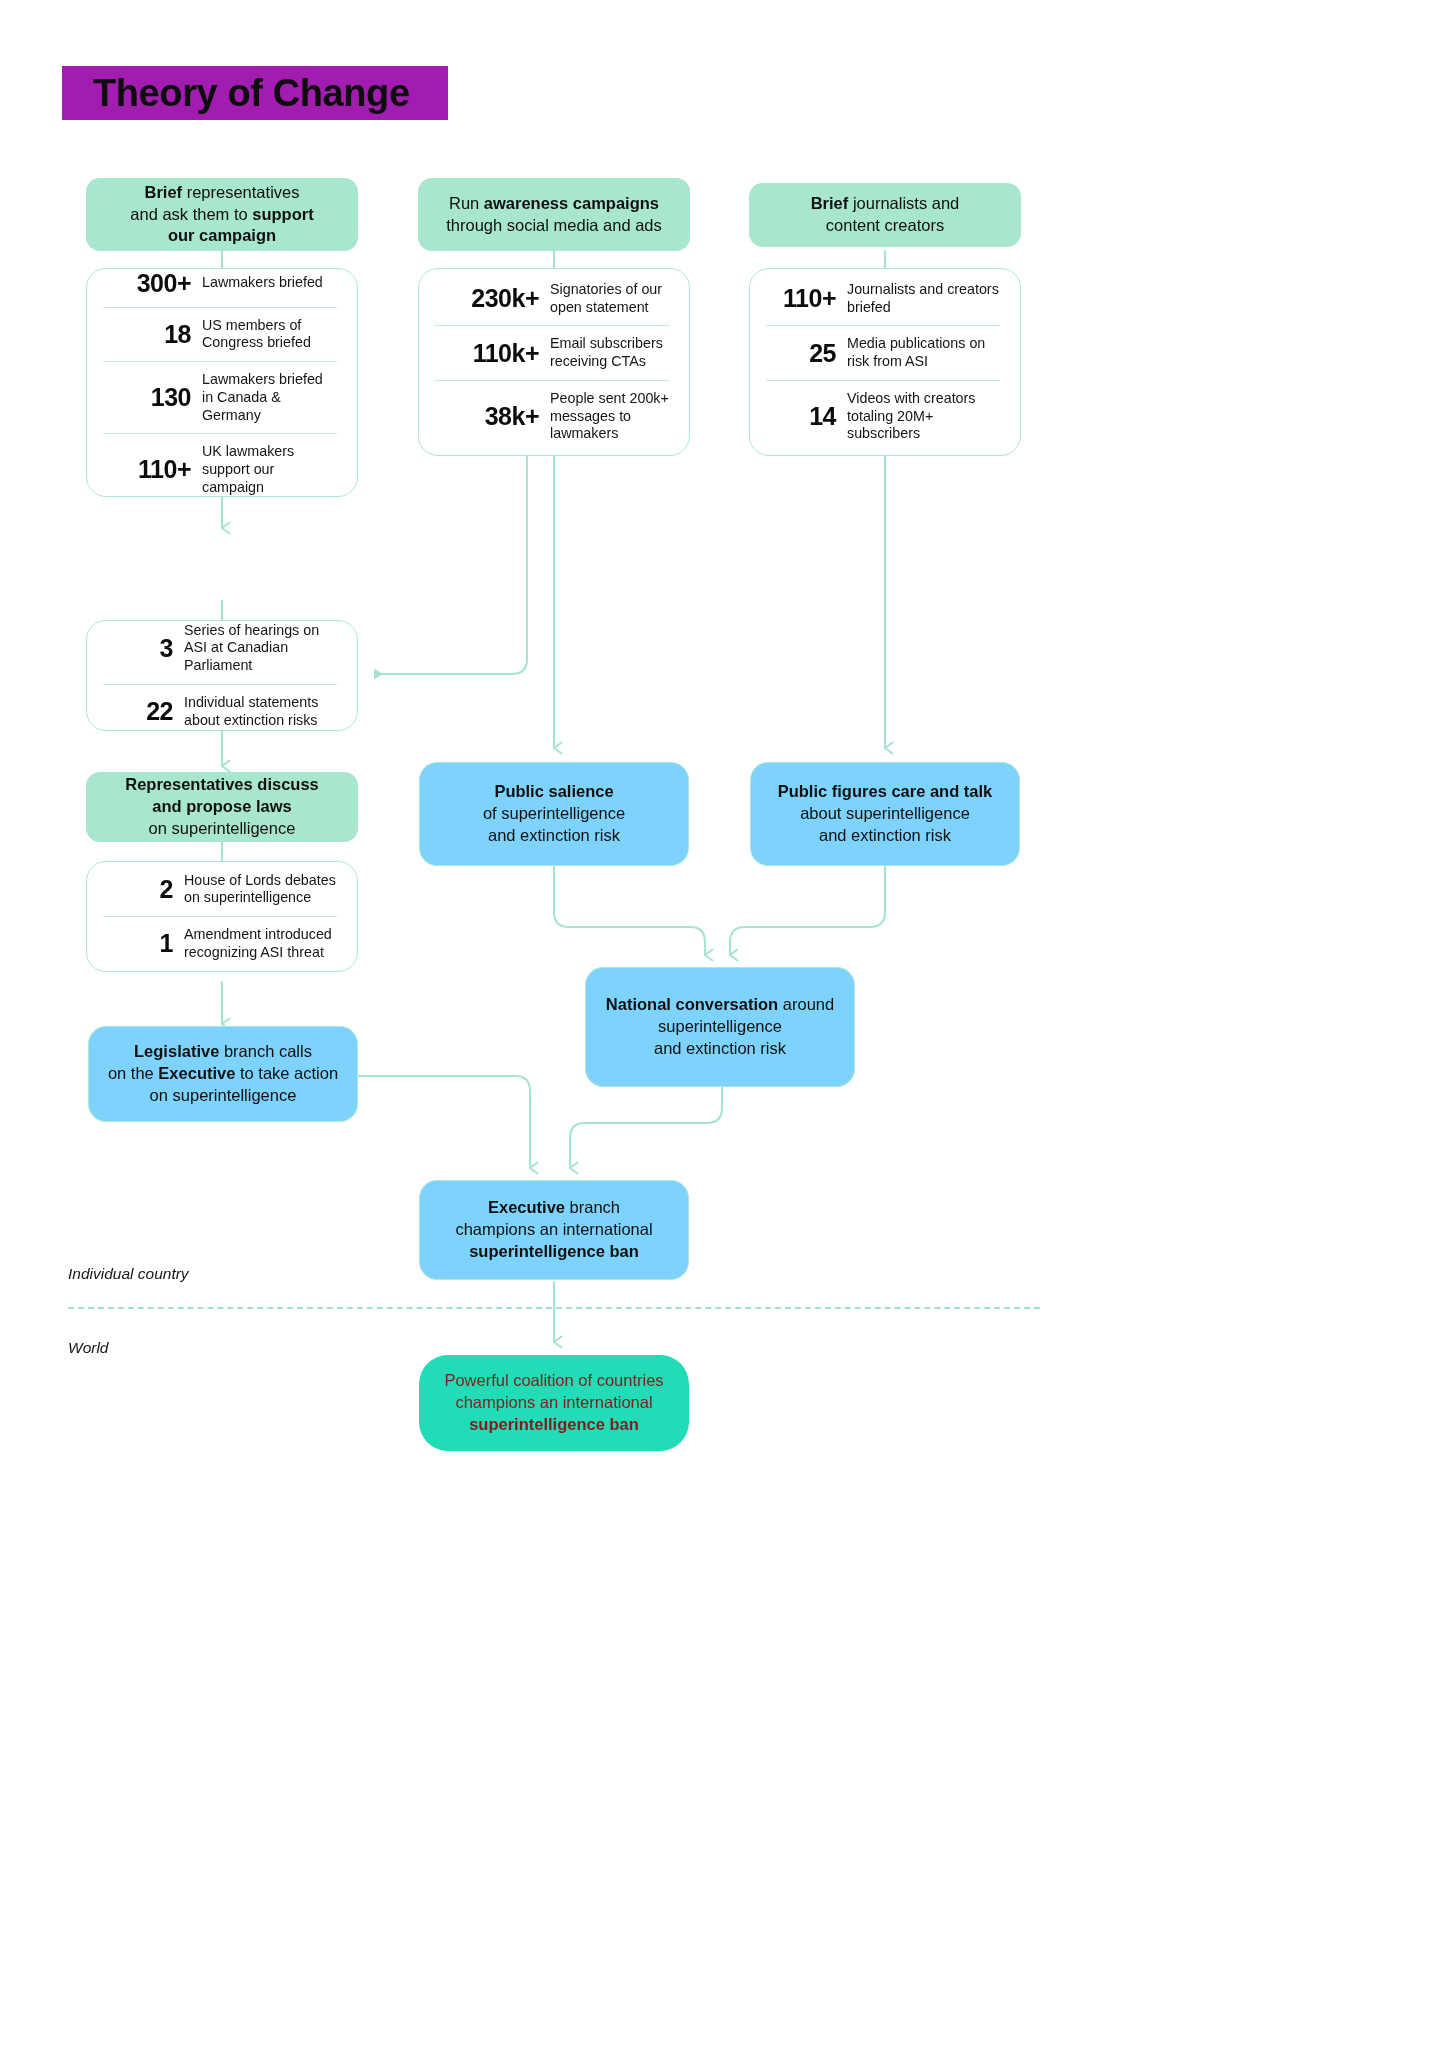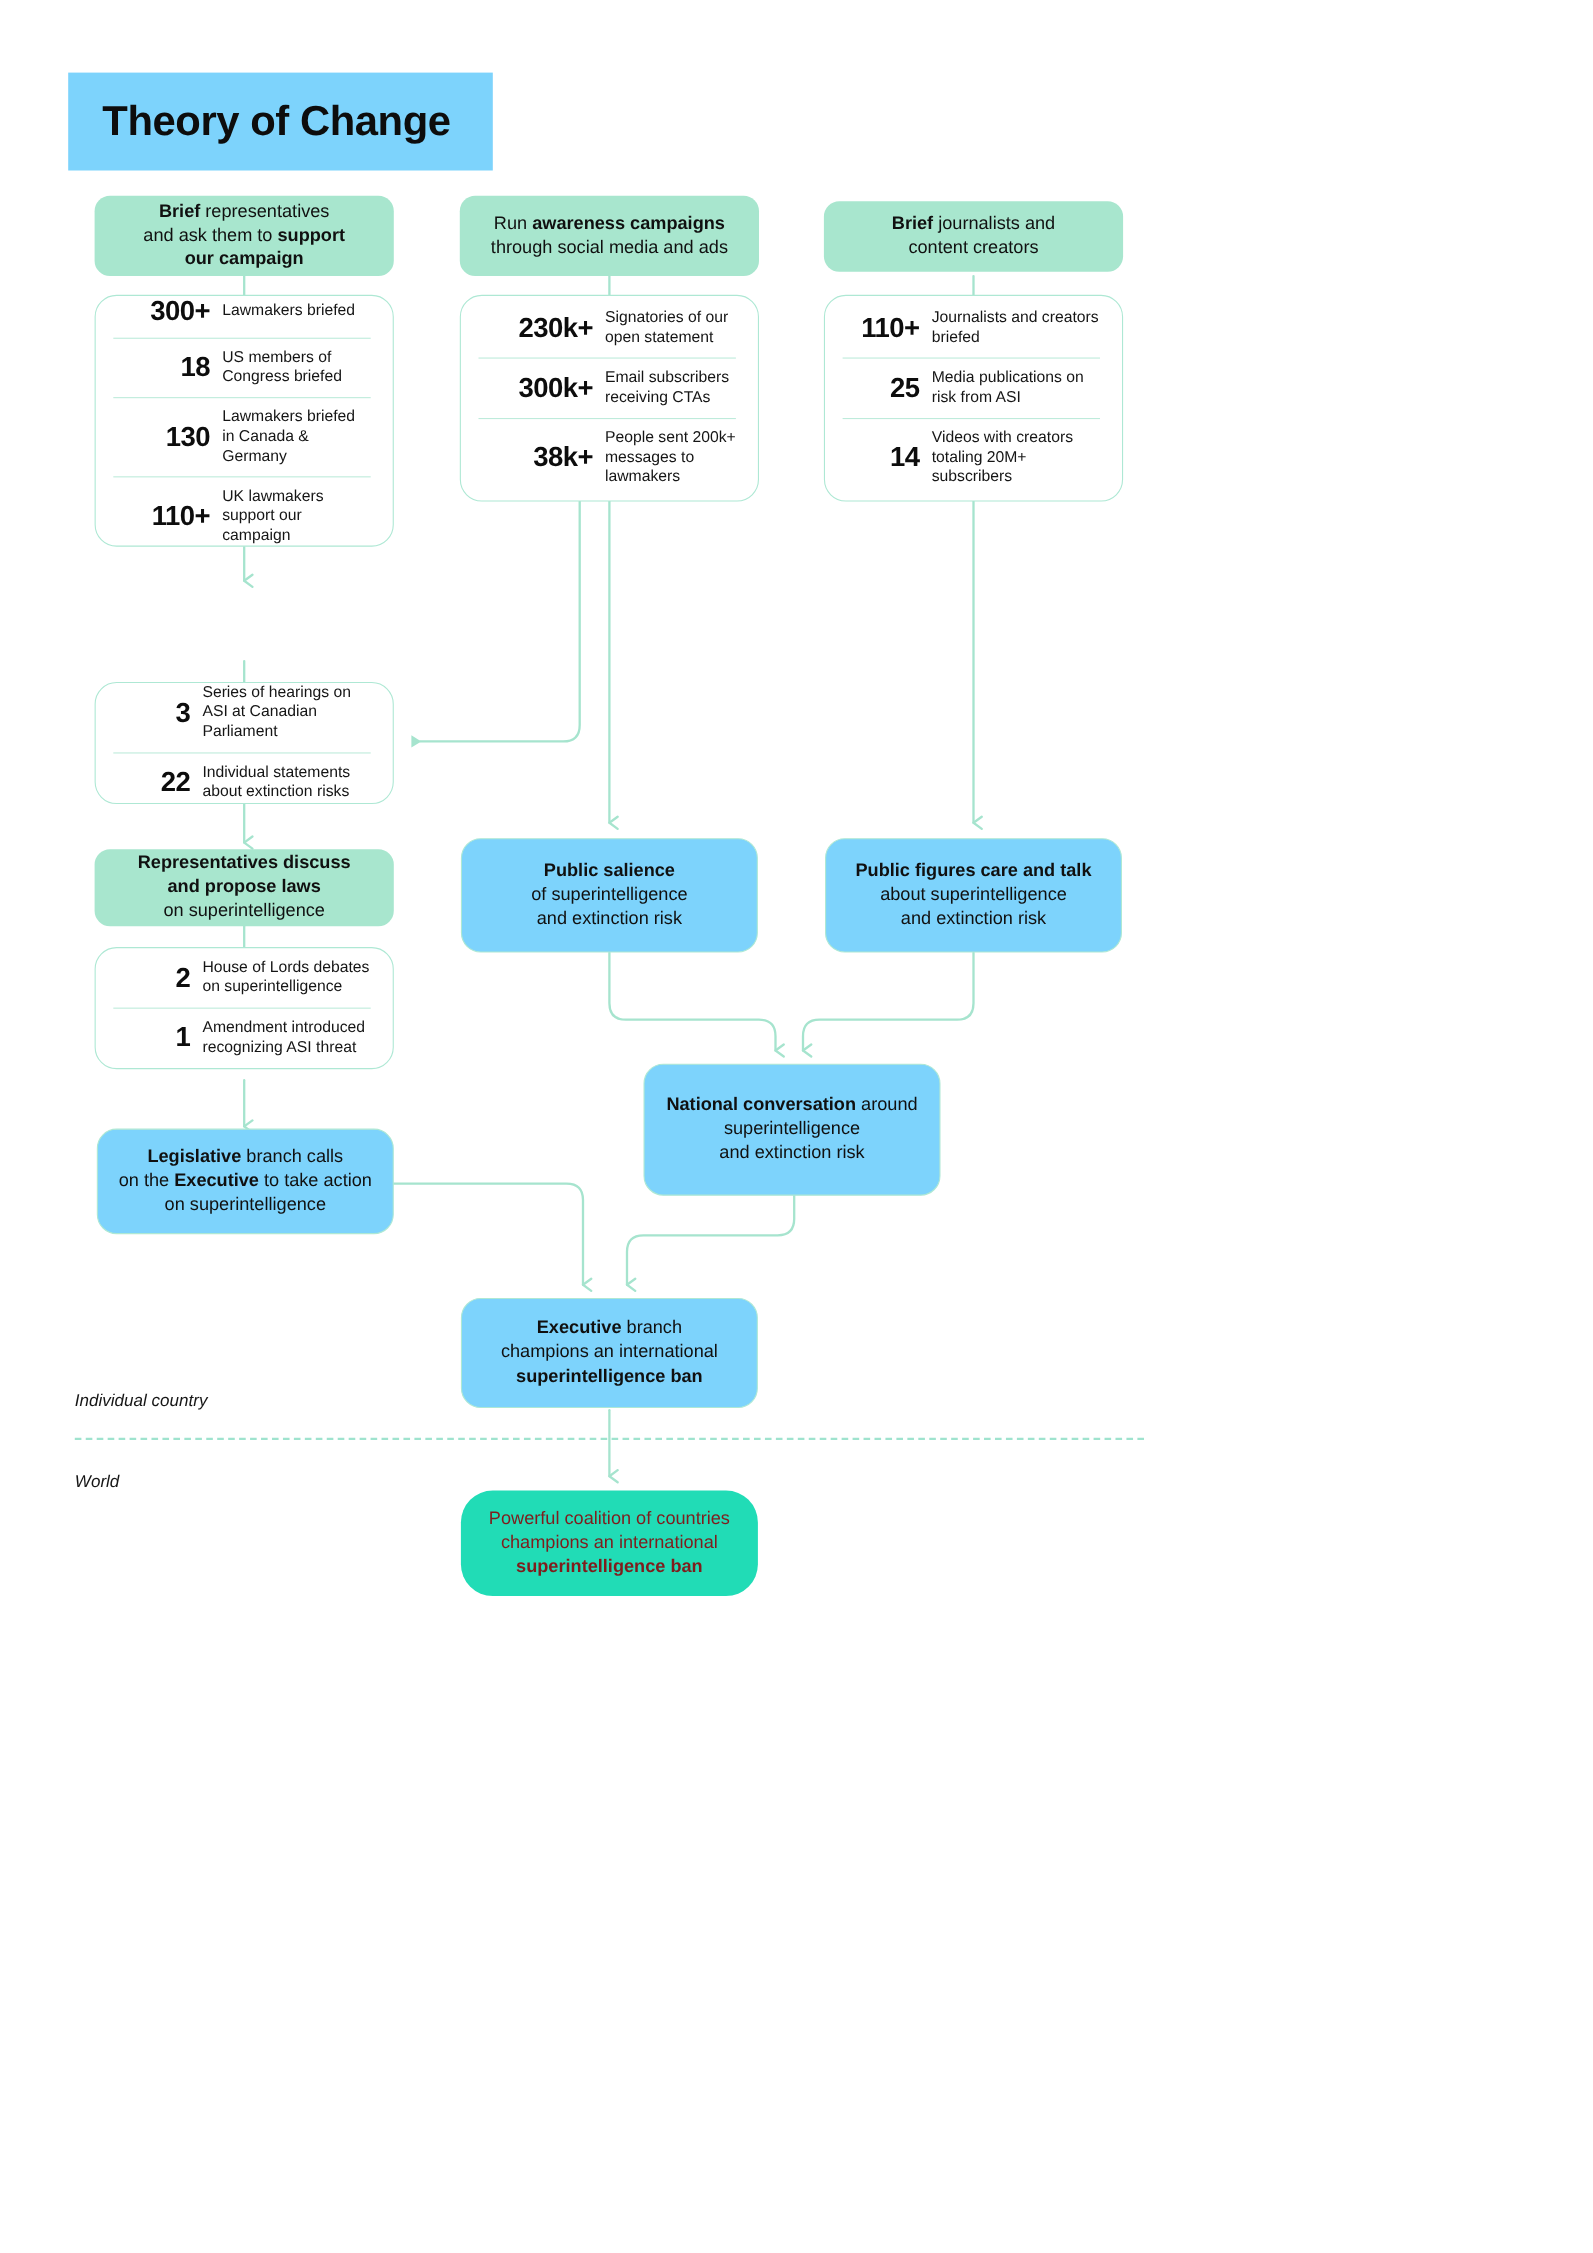--- a/index.html
+++ b/index.html
@@ -6,22 +6,22 @@
   body{
     width:1448px;height:2048px;position:relative;overflow:hidden;
     font-family:"Liberation Sans","DejaVu Sans",sans-serif;
     color:#121212;
   }
   #stage{position:absolute;left:0;top:0;width:1448px;height:2048px;}
   svg.wires{position:absolute;left:0;top:0;width:1448px;height:2048px;overflow:visible;}
 
   
   .title-banner{
-    position:absolute;left:62px;top:66px;width:386px;height:89px;
-    background:#7dd3fc;display:flex;align-items:center;
+    position:absolute;left:62px;top:66px;width:386px;height:54px;
+    background:#a21caf;display:flex;align-items:center;
   }
   .title-banner .txt{
     font-size:38px;font-weight:bold;letter-spacing:-0.4px;
     padding-left:31px;line-height:1;color:#0d0d0d;
   }
 
   
   .node{position:absolute;box-sizing:border-box;display:flex;
         align-items:center;justify-content:center;text-align:center;}
   .node .inner{padding:0 16px;line-height:1.33;}
@@ -194,21 +194,21 @@
       <span>through social media and ads</span>
     </div>
   </div>
 
   <div class="stat-card w-col2" style="left:418px;top:268px;width:272px;height:188px;">
     <div class="stat-row">
       <div class="stat-num">230k+</div>
       <div class="stat-label">Signatories of our open statement</div>
     </div>
     <div class="stat-row">
-      <div class="stat-num">300k+</div>
+      <div class="stat-num">110k+</div>
       <div class="stat-label">Email subscribers receiving CTAs</div>
     </div>
     <div class="stat-row">
       <div class="stat-num">38k+</div>
       <div class="stat-label">People sent 200k+ messages to lawmakers</div>
     </div>
   </div>
 
   <div class="node plain-box" style="left:419px;top:762px;width:270px;height:104px;">
     <div class="inner">

